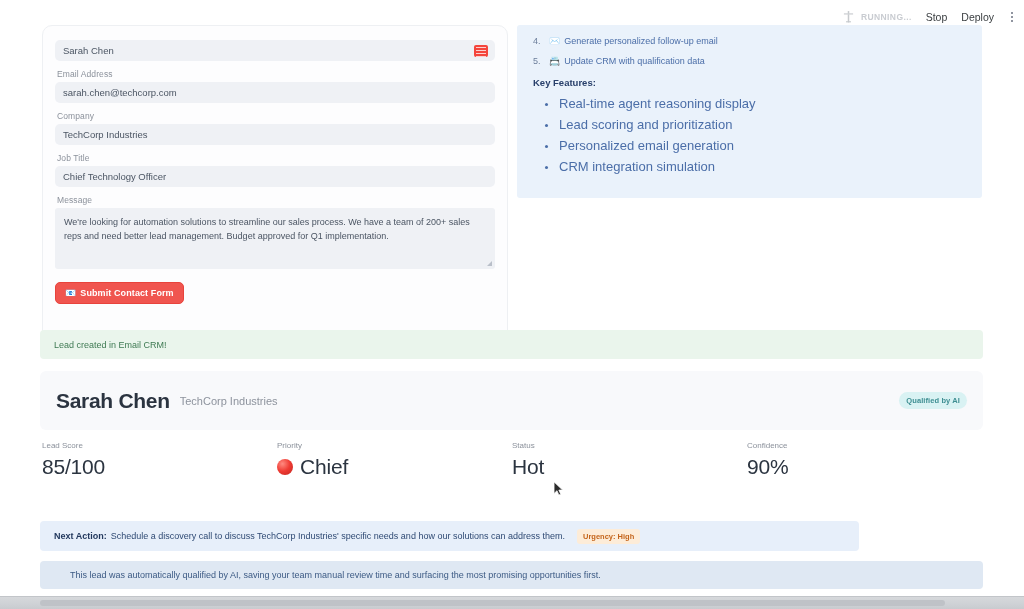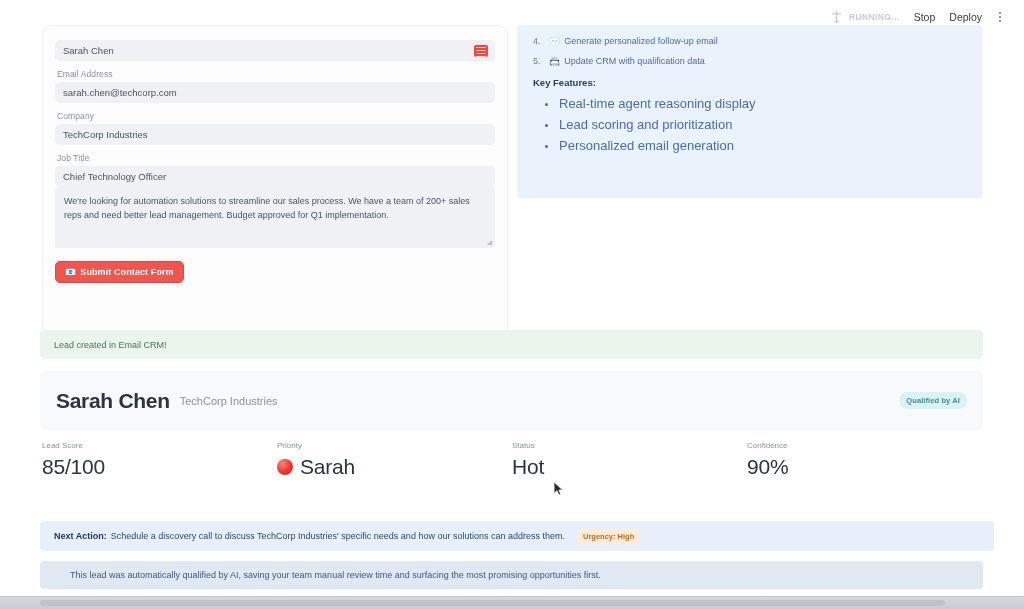--- a/index.html
+++ b/index.html
@@ -17,21 +17,21 @@
   }
 
   
   .toolbar {
     position: absolute;
     top: 0; left: 0; right: 0;
     height: 33px;
     display: flex;
     align-items: center;
     justify-content: flex-end;
-    padding-right: 20px;
+    padding-right: 8px;
     box-sizing: border-box;
     background: #ffffff;
     gap: 14px;
   }
   .tb-robot {
     width: 13px; height: 14px;
     display: block;
     opacity: .55;
   }
   .tb-status {
@@ -288,21 +288,21 @@
     position: absolute;
     left: 553px; top: 448px;
     width: 11px; height: 16px;
     z-index: 40;
   }
 
   
   .next-action {
     position: absolute;
     left: 40px; top: 488px;
-    width: 954px;
+    width: 819px;
     height: 30px;
     background: #e7effa;
     border-radius: 4px;
     display: flex;
     align-items: center;
     padding: 0 14px;
     box-sizing: border-box;
     font-size: 9px;
     color: #2f4a74;
     text-align: right;
@@ -393,20 +393,21 @@
     <div class="field-label">Company</div>
     <div class="field-input">
       <span>TechCorp Industries</span>
     </div>
 
     <div class="field-label">Job Title</div>
     <div class="field-input">
       <span>Chief Technology Officer</span>
     </div>
 
+    <div class="field-label">Message</div>
     <div class="textarea-box">
       <span>We're looking for automation solutions to streamline our sales process. We have a team of 200+ sales reps and need better lead management. Budget approved for Q1 implementation.</span>
       <span class="resize-grip"></span>
     </div>
 
     <div class="submit-btn">
       <span class="em">📧</span>
       <span>Submit Contact Form</span>
     </div>
   </div>
@@ -430,20 +431,24 @@
       <span class="ul-dot"></span>
       <span>Real-time agent reasoning display</span>
     </div>
     <div class="ul-row">
       <span class="ul-dot"></span>
       <span>Lead scoring and prioritization</span>
     </div>
     <div class="ul-row">
       <span class="ul-dot"></span>
       <span>Personalized email generation</span>
+    </div>
+    <div class="ul-row">
+      <span class="ul-dot"></span>
+      <span>CRM integration simulation</span>
     </div>
   </div>
 
   <div class="alert-success">
     <span>Lead created in Email CRM!</span>
   </div>
 
   <div class="lead-card">
     <span class="lead-name">Sarah Chen</span>
     <span class="lead-company">TechCorp Industries</span>
@@ -454,21 +459,21 @@
     <div class="metric">
       <div class="metric-label">Lead Score</div>
       <div class="metric-value">
           <span>85/100</span>
         </div>
     </div>
     <div class="metric">
       <div class="metric-label">Priority</div>
       <div class="metric-value">
         <span class="dot-red"></span>
-        <span>Sarah</span>
+        <span>Chief</span>
       </div>
     </div>
     <div class="metric">
       <div class="metric-label">Status</div>
       <div class="metric-value">
           <span>Hot</span>
         </div>
     </div>
     <div class="metric">
       <div class="metric-label">Confidence</div>

